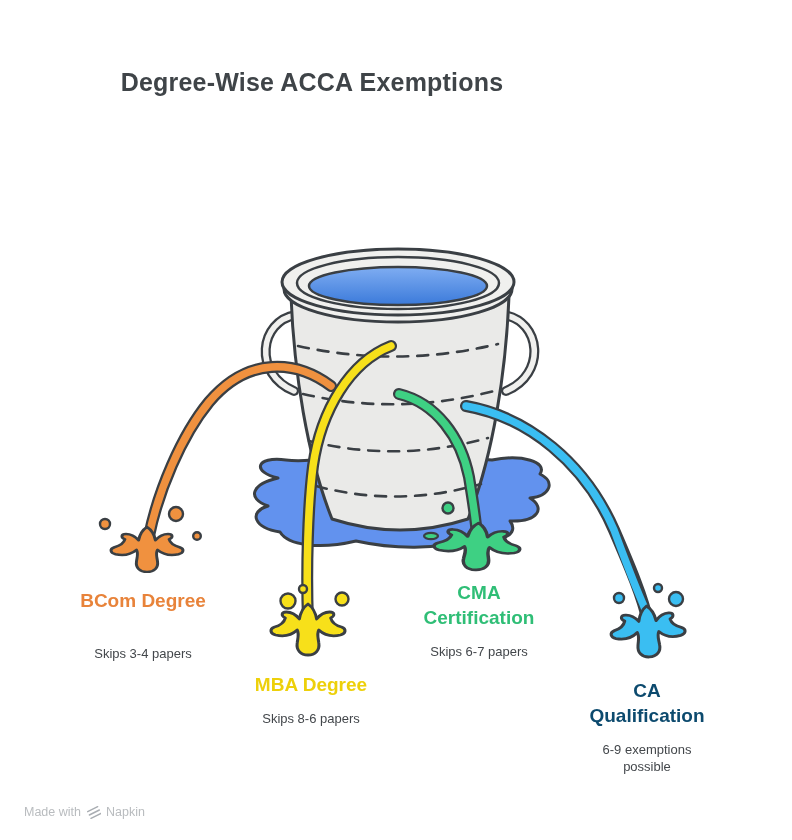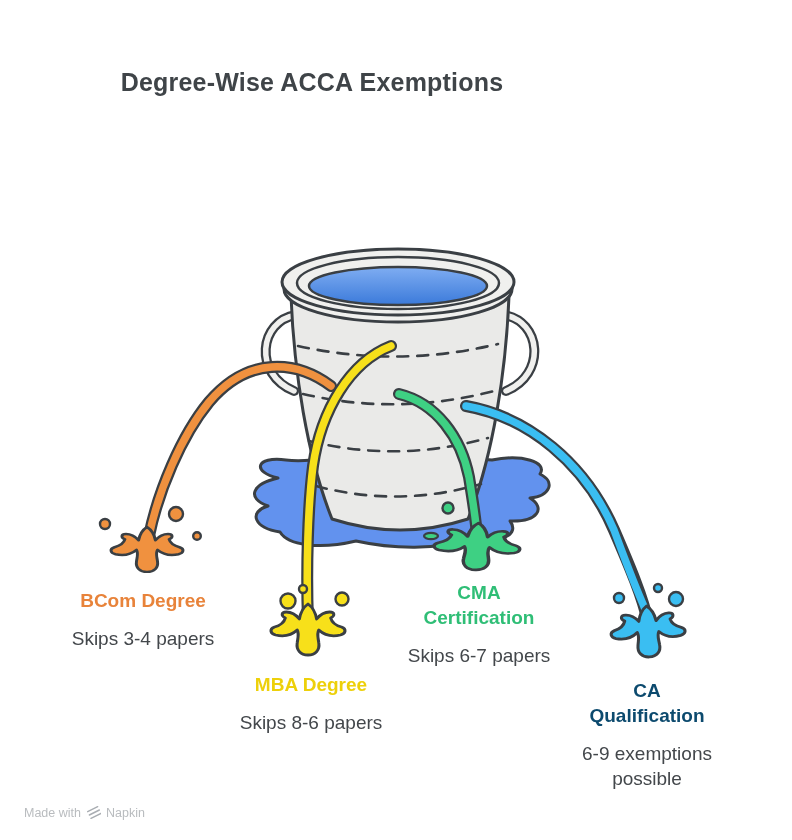--- a/index.html
+++ b/index.html
@@ -7,30 +7,30 @@
     width:792px;height:840px;position:relative;background:#ffffff;overflow:hidden;
     font-family:"Liberation Sans","DejaVu Sans",sans-serif;
   }
   .title{
     position:absolute;left:0;top:68px;width:624px;text-align:center;
     font-size:25px;font-weight:bold;letter-spacing:.2px;
   }
   .illustration{position:absolute;left:0;top:0;}
   .label-group{position:absolute;display:flex;flex-direction:column;align-items:center;text-align:center;}
   .label-group .lbl{font-size:19px;font-weight:bold;line-height:1.32;}
-  .label-group .dtl{font-size:19px;line-height:1.32;margin-top:13px;}
-  .g-bcom{left:43px;top:588px;width:200px;}
+  .label-group .dtl{font-size:13px;line-height:1.32;margin-top:13px;}
+  .g-bcom{left:43px;top:588px;width:200px;gap:19px;}
   .g-mba{left:211px;top:672px;width:200px;}
   .g-cma{left:379px;top:580px;width:200px;}
   .g-ca{left:547px;top:678px;width:200px;}
   .g-cma .lbl{max-width:140px;}
   .g-ca .lbl{max-width:140px;}
   .g-ca .dtl{max-width:130px;}
   .watermark{
-    position:absolute;left:24px;top:805px;display:flex;align-items:center;gap:5px;
+    position:absolute;left:24px;top:805px;display:flex;align-items:flex-start;gap:5px;
     font-size:12.5px;
   }
   .watermark svg{display:block;}
 </style>
 </head>
 <body>
 
 <div class="title" style="color: rgb(63, 68, 72);">Degree-Wise ACCA Exemptions</div>
 
 <svg class="illustration" width="792" height="840" viewBox="0 0 792 840">

